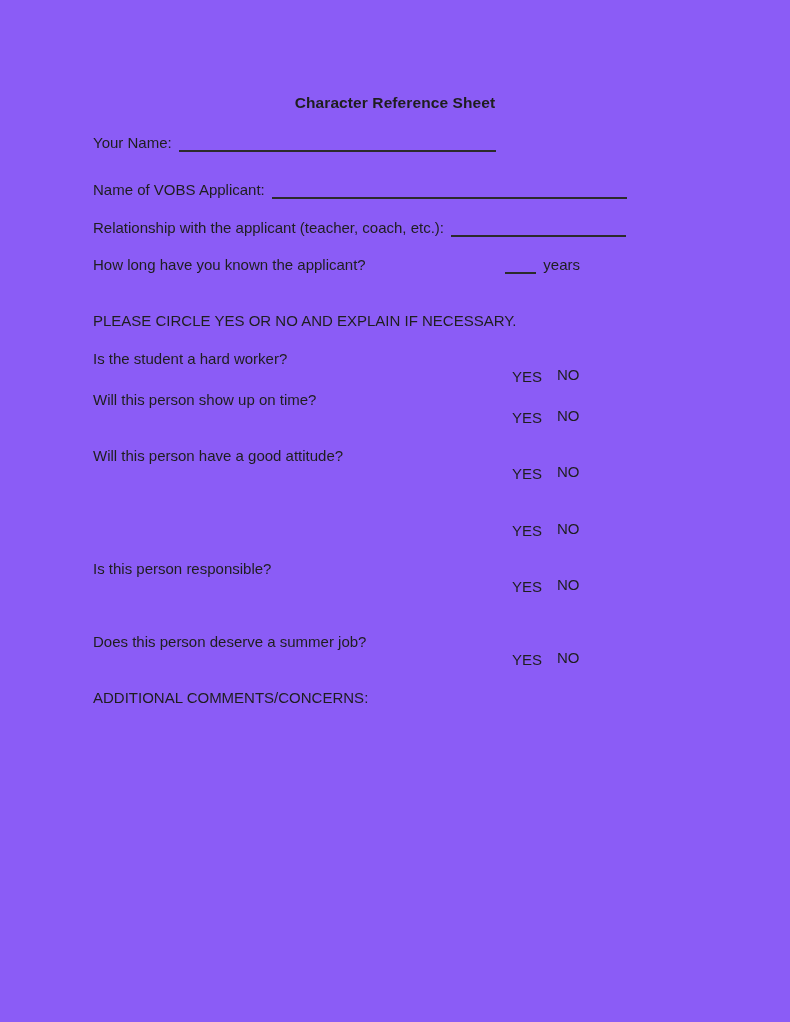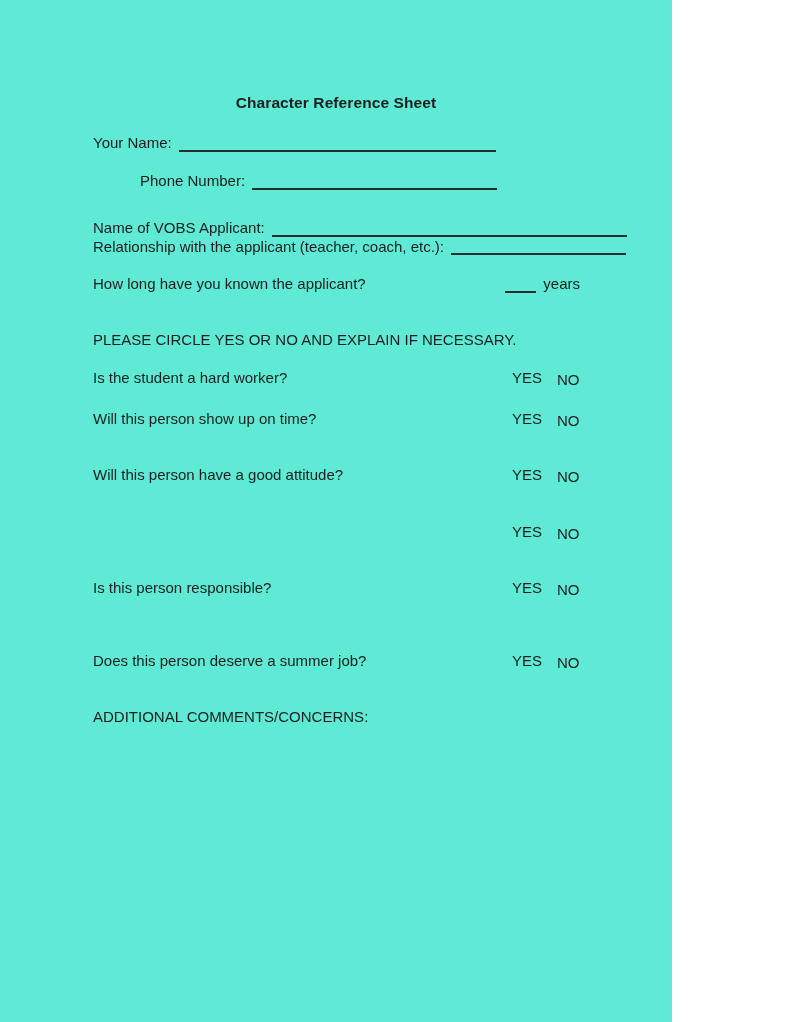--- a/index.html
+++ b/index.html
@@ -1,20 +1,20 @@
 <!DOCTYPE html>
 <html><head>
 <meta charset="utf-8">
 <style>
   html, body { margin: 0; padding: 0; background: #ffffff; }
   .page {
     position: relative;
-    width: 672px;
+    width: 790px;
     height: 1022px;
-    background: #5eead4;
+    background: #8b5cf6;
     font-family: "Liberation Sans", sans-serif;
     color: #1e1e1e;
     font-size: 15px;
     line-height: 19px;
     overflow: hidden;
   }
   .title {
     margin-top: 93px;
     text-align: center;
     font-weight: bold;
@@ -40,58 +40,54 @@
     flex: 0 0 auto;
     display: inline-block;
     border-bottom: 2px solid #2b2b2b;
     height: 15px;
     width: 31px;
   }
   .row-name   { margin-top: 21px; width: 403px; }
   .row-phone  { margin-top: 19px; width: 357px; margin-left: 140px; }
   .row-email  { margin-top: 18px; width: 357px; margin-left: 140px; }
   .row-vobs   { margin-top: 28px; width: 534px; }
-  .row-rel    { width: 533px; align-items: center; }
+  .row-rel    { margin-top: 19px; width: 533px; }
   .row-years  { margin-top: 18px; width: 487px; justify-content: space-between; }
   .years-group { display: flex; align-items: flex-end; }
   .years-group .years-word { margin-left: 7px; }
   .instructions { margin-top: 37px; margin-left: 93px; }
   .q-row {
     position: relative;
     margin-left: 93px;
     width: 487px;
     height: 19px;
   }
   .q-row .q-text { position: absolute; left: 0; top: 0; }
-  .q-row .opt-yes { position: absolute; left: 419px; top: 0; }
-  .q-row .opt-no  { position: absolute; left: 464px; top: 2px; }
+  .q-row .opt-yes { position: absolute; left: 419px; top: 18px; }
+  .q-row .opt-no  { position: absolute; left: 464px; top: 16px; }
   .q1 { margin-top: 19px; }
   .q2 { margin-top: 22px; }
   .q3 { margin-top: 37px; }
   .q4 { margin-top: 38px; }
   .q5 { margin-top: 37px; }
   .q6 { margin-top: 54px; }
   .comments { margin-top: 37px; margin-left: 93px; }
 </style>
 </head>
 <body>
 
 <div class="page">
 
   <div class="title">Character Reference Sheet</div>
 
   <div class="row row-name">
     <span class="label">Your Name:</span>
     <span class="blank"></span>
   </div>
 
-  <div class="row row-phone">
-    <span class="label">Phone Number:</span>
-    <span class="blank"></span>
-  </div>
 
 
   <div class="row row-vobs">
     <span class="label">Name of VOBS Applicant:</span>
     <span class="blank"></span>
   </div>
 
   <div class="row row-rel">
     <span class="label">Relationship with the applicant (teacher, coach, etc.):</span>
     <span class="blank"></span>

